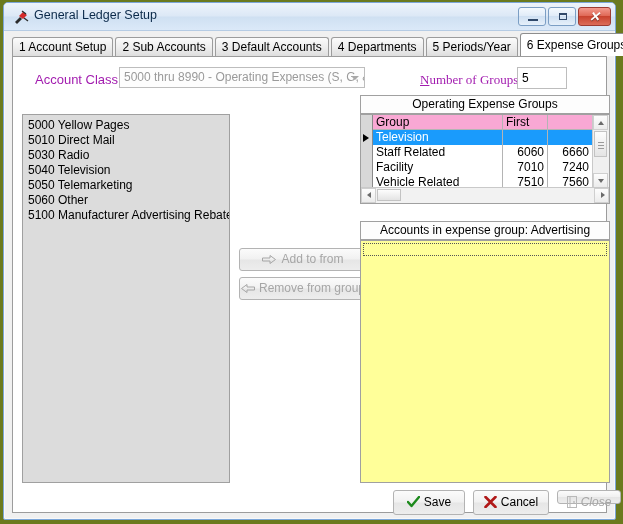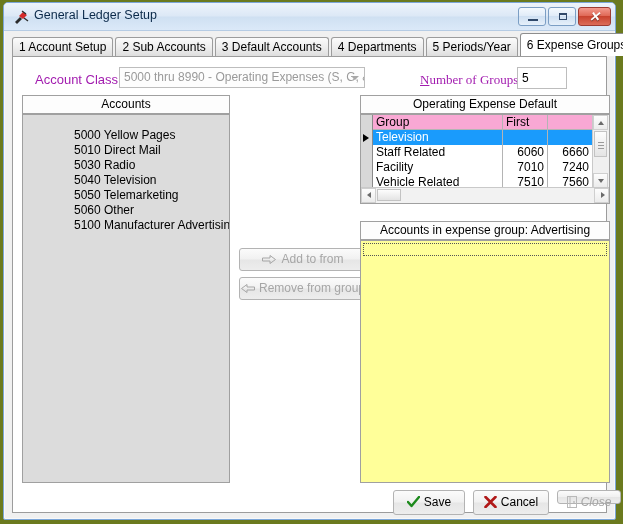--- a/index.html
+++ b/index.html
@@ -281,23 +281,22 @@
 
     <span class="lbl" style="left:14px; top:15px;">Account Class</span>
     <span class="combo" style="left:106px; top:10px; width:246px; height:21px;">
       <span>5000 thru 8990 - Operating Expenses (S, G, &amp; A</span>
       <i class="chev"></i>
     </span>
 
     <span class="lbl" style="left:399px; top:15px;font-family:Liberation Serif, serif;"><u>N</u><span>umber of Groups</span></span>
     <span class="numfield" style="left:504px; top:10px; width:50px; height:22px;">5</span>
 
-    <span class="hdrbox" style="left:9px; top:38px; width:208px; height:19px;">Accounts</span>
     <div class="listbox" style="left:9px; top:57px; width:208px; height:369px;">
-      <div style="padding-top:13px;margin-left:46px;">
+      <div style="padding-top:3px;">
         <div class="li">5000 Yellow Pages</div>
         <div class="li">5010 Direct Mail</div>
         <div class="li">5030 Radio</div>
         <div class="li">5040 Television</div>
         <div class="li">5050 Telemarketing</div>
         <div class="li">5060 Other</div>
         <div class="li">5100 Manufacturer Advertising Rebates</div>
       </div>
     </div>
 
@@ -305,21 +304,21 @@
       <svg width="14" height="9" viewBox="0 0 14 9" style="display:inline-block; vertical-align:-1px; margin-right:5px;">
         <path d="M0.5 3 H8 V0.5 L13.5 4.5 L8 8.5 V6 H0.5 Z" fill="none" stroke="#a6a6a6" stroke-width="1"></path>
       </svg><span class="cap">Add to from</span>
     </div>
     <div class="btn disabled" style="left:226px; top:220px; width:128px; height:23px; line-height:21px;">
       <svg width="14" height="9" viewBox="0 0 14 9" style="display:inline-block; vertical-align:-1px; margin-right:4px;">
         <path d="M13.5 3 H6 V0.5 L0.5 4.5 L6 8.5 V6 H13.5 Z" fill="none" stroke="#a6a6a6" stroke-width="1"></path>
       </svg><span class="cap">Remove from group</span>
     </div>
 
-    <span class="hdrbox" style="left:347px; top:38px; width:250px; height:19px;">Operating Expense Default</span>
+    <span class="hdrbox" style="left:347px; top:38px; width:250px; height:19px;">Operating Expense Groups</span>
 
     <div class="grid" style="left:347px; top:57px; width:250px; height:90px;">
       <div class="gutter">
         <i class="rowmark" style="top:19px;"></i>
       </div>
       <div class="rows">
         <div class="grow header">
           <span class="gcell c0">Group</span>
           <span class="gcell c1" style="text-align:left; padding-left:3px;">First</span>
           <span class="gcell c2" style="text-align:right; padding-left:3px;margin-top:12px;">Last</span>

